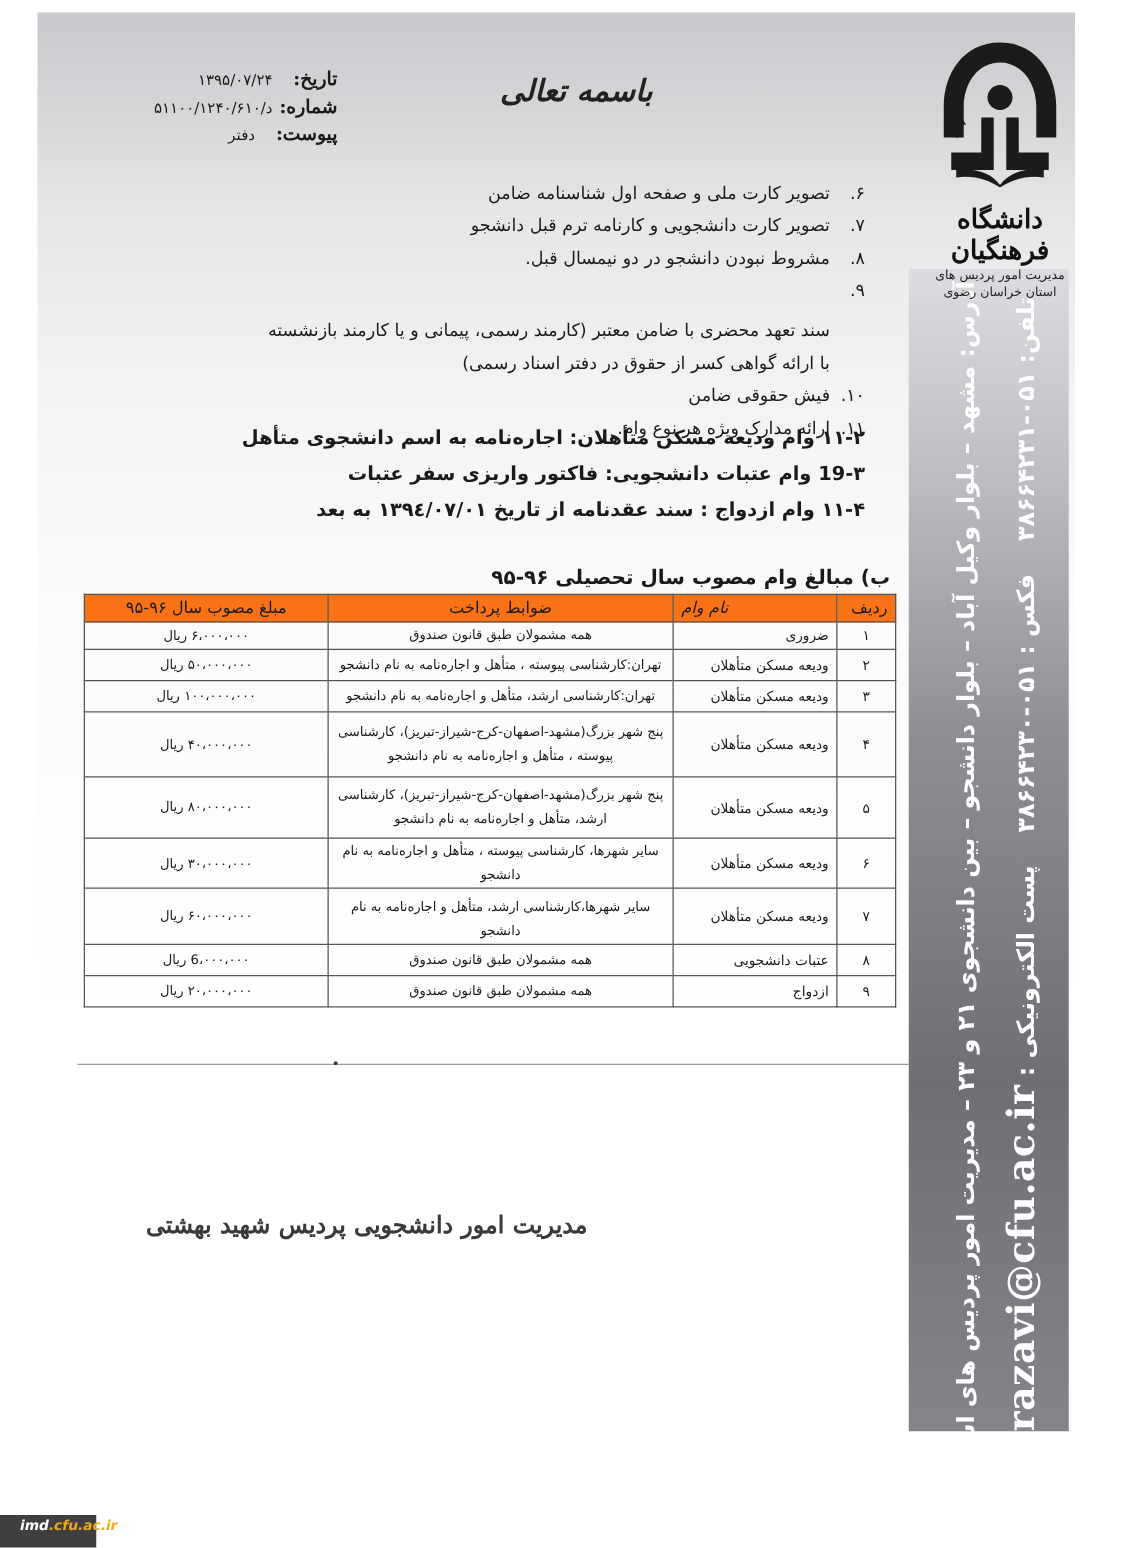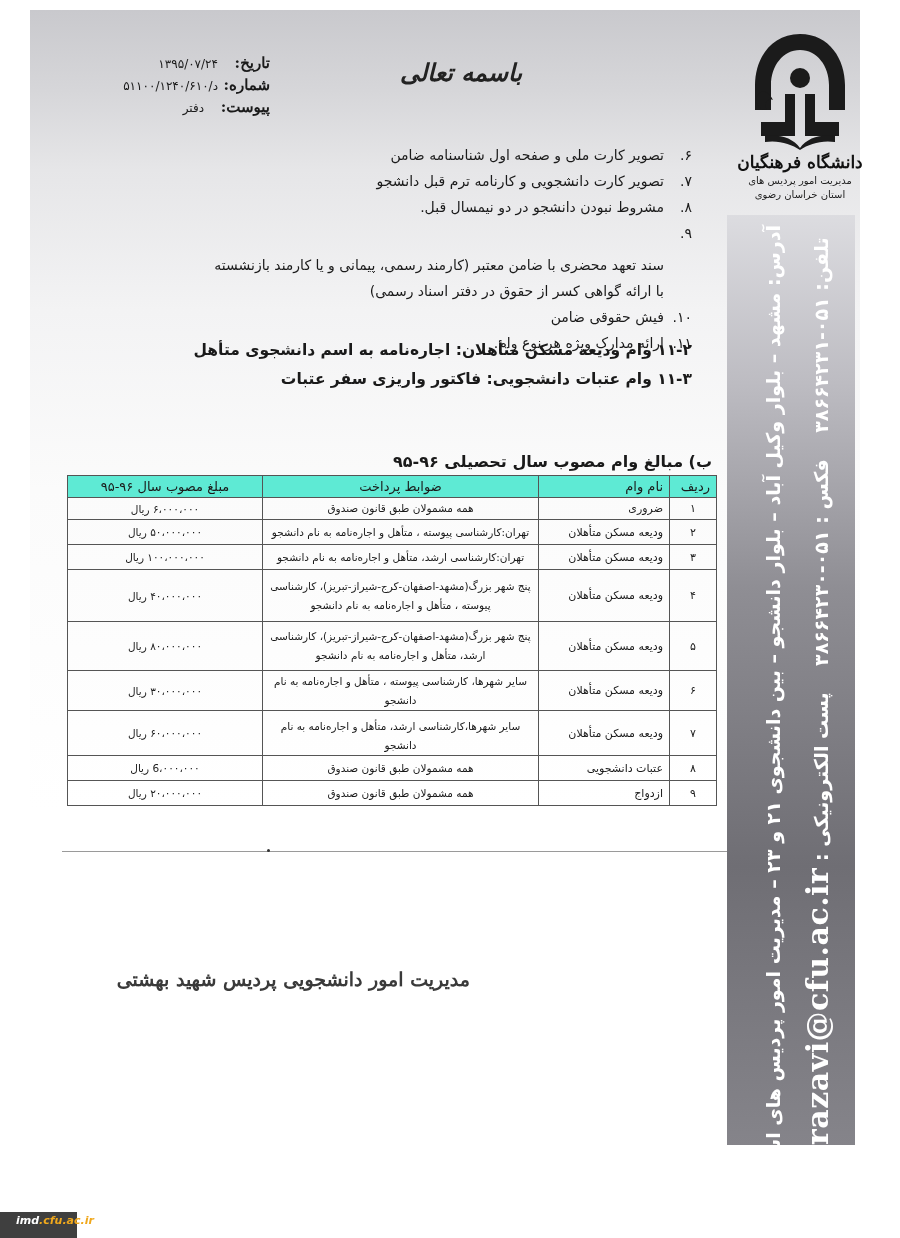--- a/index.html
+++ b/index.html
@@ -21,21 +21,21 @@
     position:absolute; white-space:nowrap; color:#ffffff; font-weight:bold;
     transform-origin:left top; transform:rotate(-90deg);
     direction:rtl; unicode-bidi:plaintext;
   }
   .strip-line1 { left:762px; top:1145px; width:920px; font-size:19px; text-align:left; }
   .strip-line2 { left:800px; top:1145px; width:920px; font-size:19px; text-align:left; }
   .strip-email { font-family:"DejaVu Serif", serif; font-size:30px; direction:ltr; letter-spacing:0.5px; }
 
   .logo { position:absolute; left:735px; top:30px; width:130px; height:185px; text-align:center; }
   .logo svg { display:block; margin:0 auto; }
-  .logo-title { font-size:17px; font-weight:bold; color:#111; margin-top:2px; font-family:"DejaVu Serif", serif; }
+  .logo-title { font-size:21px; font-weight:bold; color:#111; margin-top:12px; font-family:"DejaVu Serif", serif; }
   .logo-sub { font-size:10px; font-weight:normal; color:#222; margin-top:3px; }
 
   .bismillah { position:absolute; left:400px; top:58px; font-size:24px; font-family:"DejaVu Serif", serif; font-style:italic; font-weight:bold; color:#222; direction:rtl; }
   .meta-row { display:flex; justify-content:space-between; align-items:baseline; height:22px; }
   .meta-label { font-size:15px; font-weight:bold; font-family:"DejaVu Serif", serif; width:52px; text-align:right; }
   .meta-value { font-size:12px; direction:ltr; text-align:right; flex:1; padding-left:0; white-space:nowrap; }
   .meta-wrap { position:absolute; left:110px; top:54px; width:160px; }
 
   .list { position:absolute; right:208px; top:142px; width:480px; direction:rtl; font-size:14px; }
   .li { display:flex; align-items:flex-start; line-height:26px; }
@@ -46,27 +46,27 @@
   .sub-item.small { font-size:13px; line-height:26px; }
   .sub-item.big { font-size:15.5px; }
 
   .table-title { position:absolute; right:188px; top:452px; direction:rtl; font-size:16px; font-weight:bold; white-space:nowrap; }
 
   table.loans {
     position:absolute; left:67px; top:475px; width:650px;
     border-collapse:collapse; direction:rtl; font-size:10.5px;
   }
   table.loans th, table.loans td { border:1px solid #555; padding:0 6px; vertical-align:middle; }
-  table.loans th { background:#5eead4; font-size:13px; font-weight:normal; height:21px; }
+  table.loans th { background:#f97316; font-size:13px; font-weight:normal; height:21px; }
   table.loans td.c-num { width:34px; text-align:center; font-size:11px; }
   table.loans td.c-name { width:118px; text-align:right; font-size:11px; }
   table.loans td.c-cond { text-align:center; line-height:19px; }
   table.loans td.c-amt { width:182px; text-align:center; direction:rtl; }
   th.h-num { text-align:right; }
-  th.h-name { text-align:right; }
+  th.h-name { text-align:left;font-style:italic; }
 
   .hr-line { position:absolute; left:62px; top:851px; width:665px; height:1px; background:#9a9a9a; }
   .dot { position:absolute; left:267px; top:849px; width:3px; height:3px; background:#333; border-radius:50%; }
 
   .signature { position:absolute; left:110px; top:968px; width:360px; text-align:right; direction:rtl; font-size:19px; font-weight:bold; color:#3a3a3a; font-family:"DejaVu Serif", serif; letter-spacing:0.3px; }
 
   .badge { position:absolute; left:0px; top:1212px; width:77px; height:30px; background:#3f3f3f; font-size:11px; font-weight:bold; font-style:italic; line-height:17px; padding-left:16px; box-sizing:border-box; font-family:"DejaVu Sans", sans-serif; }
   .badge .b1 { color:#ffffff; }
   .badge .b2 { color:#f0a81c; }
 </style>
@@ -143,21 +143,22 @@
       <span class="li-text">فیش حقوقی ضامن</span>
     </div>
   <div class="li">
       <span class="li-num">۱۱.</span>
       <span class="li-text">ارائه مدارک ویژه هر نوع وام.</span>
     </div>
 </div>
 
 <div class="sub-list">
   <div class="sub-item big">۱۱-۲ وام ودیعه مسکن متأهلان: اجاره‌نامه به اسم دانشجوی متأهل</div>
-  <div class="sub-item big">۱۱-۳ وام عتبات دانشجویی: فاکتور واریزی سفر عتبات</div>
+  <div class="sub-item big">19-۳ وام عتبات دانشجویی: فاکتور واریزی سفر عتبات</div>
+  <div class="sub-item big">۱۱-۴ وام ازدواج : سند عقدنامه از تاریخ ۱۳۹٤/۰۷/۰۱ به بعد</div>
 </div>
 
 <div class="table-title">ب) مبالغ وام مصوب سال تحصیلی ۹۶-۹۵</div>
 
 <table class="loans">
   <thead>
     <tr>
       <th class="h-num">ردیف</th>
       <th class="h-name">نام وام</th>
       <th>ضوابط پرداخت</th>

